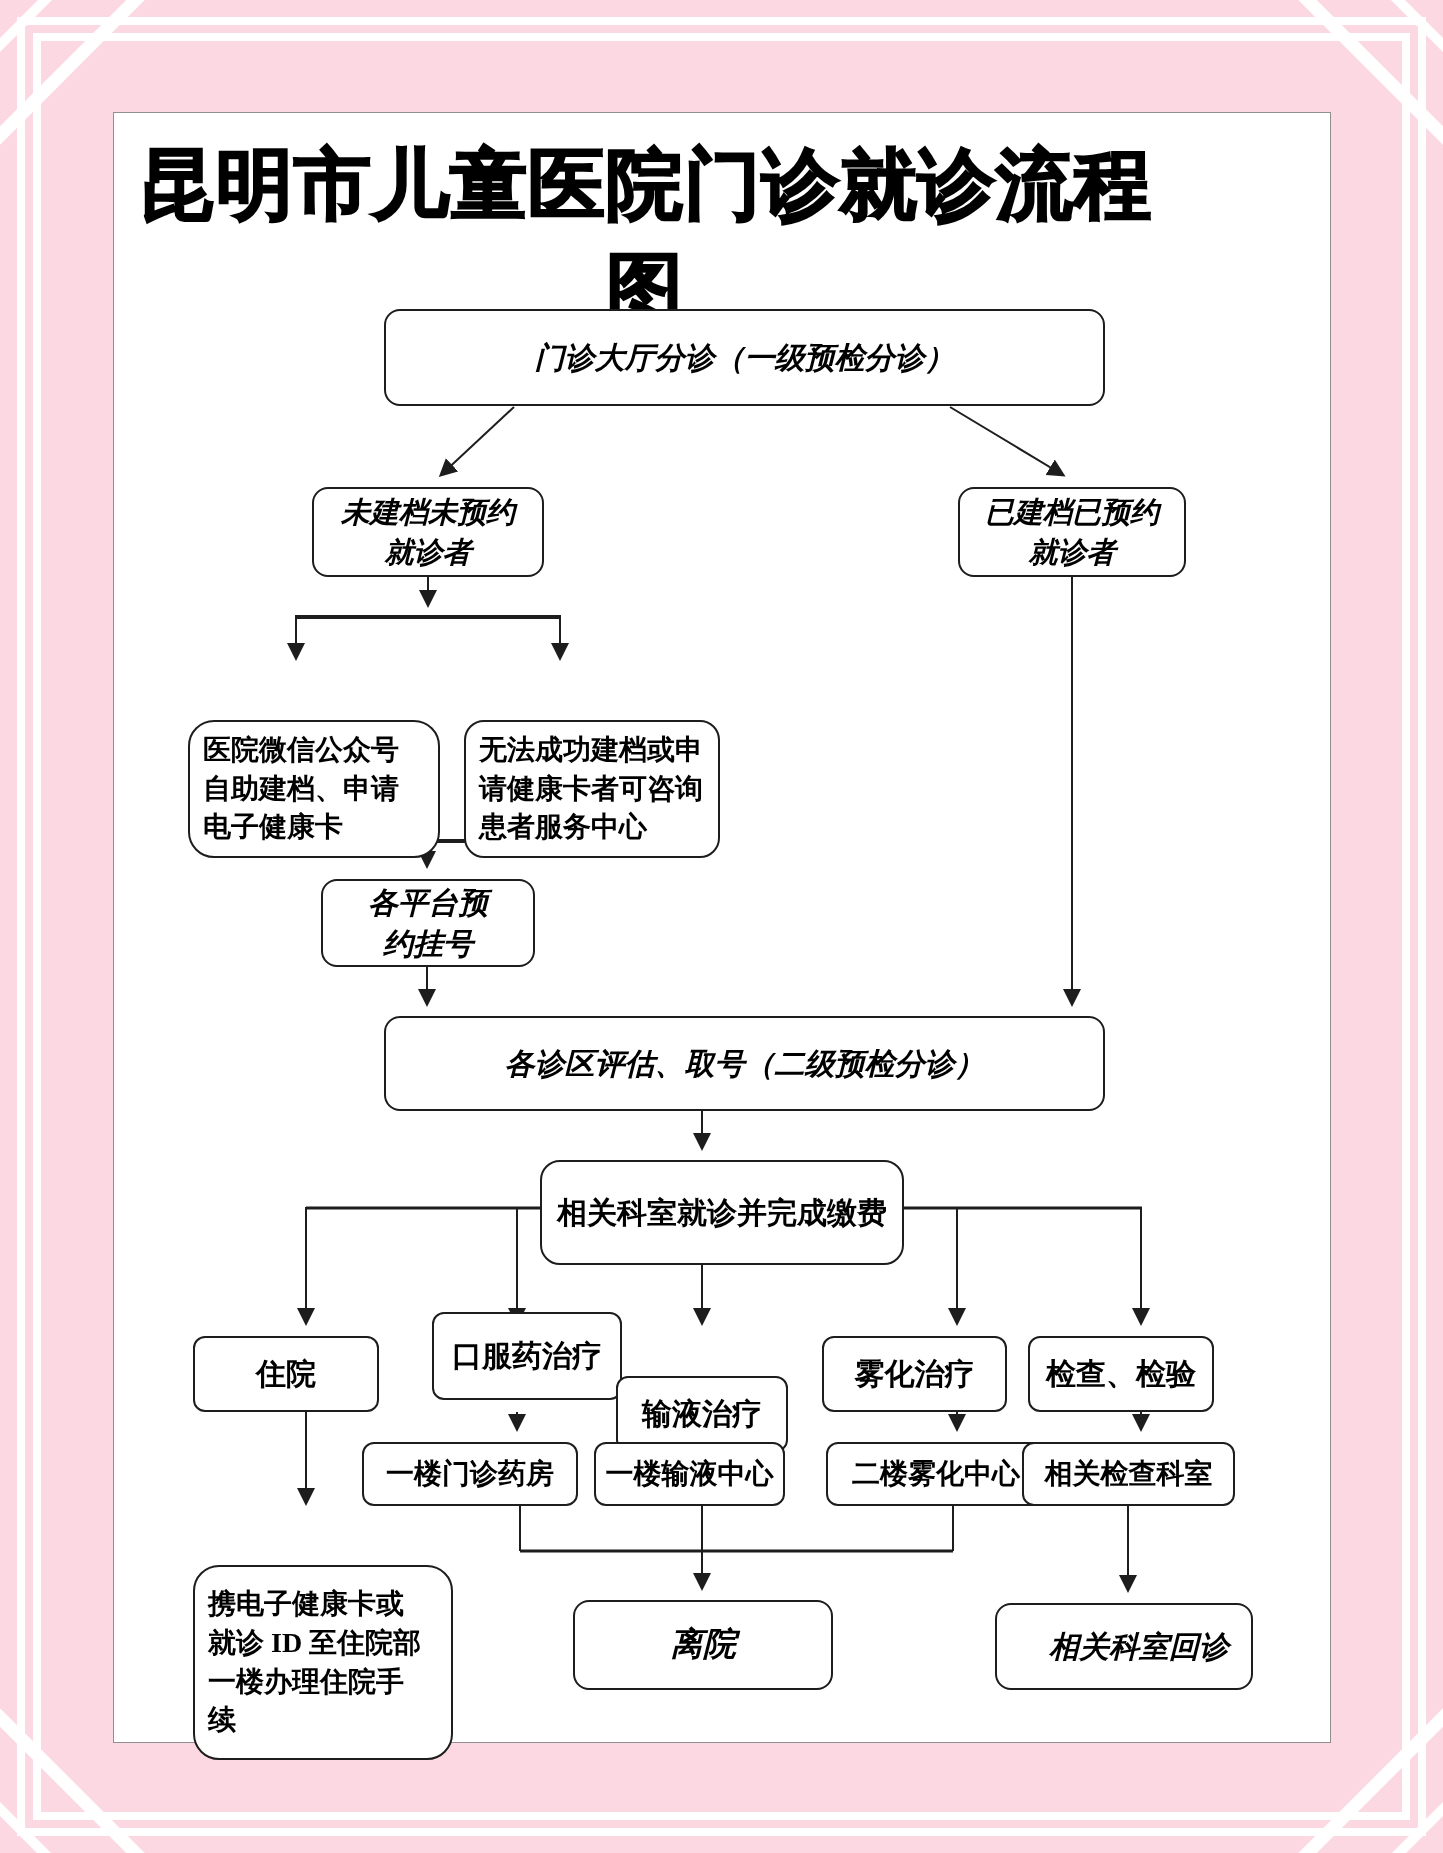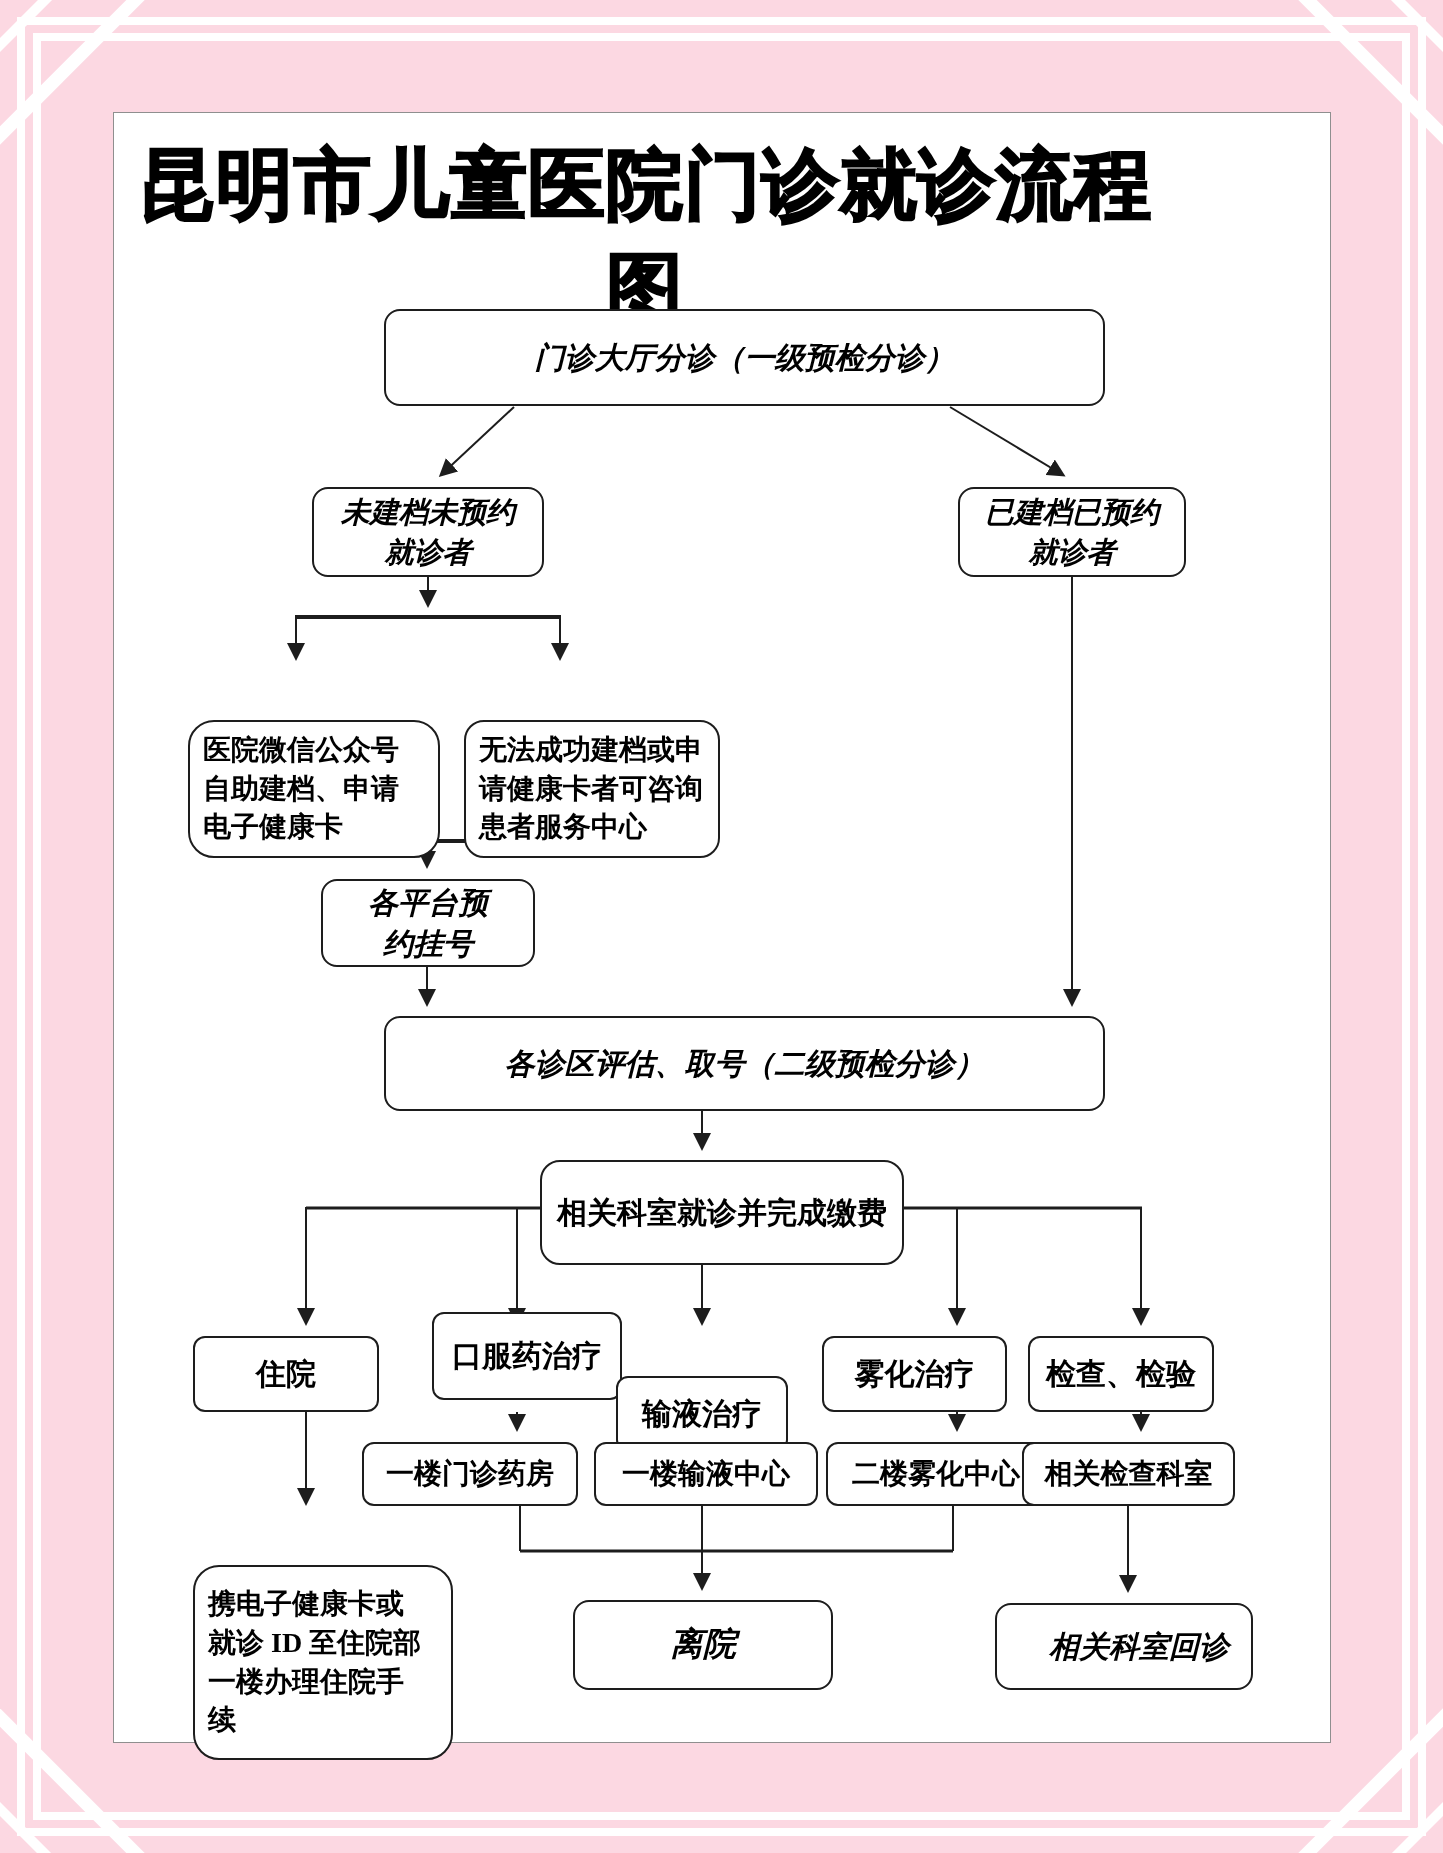--- a/index.html
+++ b/index.html
@@ -150,21 +150,21 @@
 </div>
 
 <div class="node f30" style="left:1028px;top:1336px;width:186px;height:76px;">
   <span>检查、检验</span>
 </div>
 
 <div class="node f28" style="left:362px;top:1442px;width:216px;height:64px;">
   <span>一楼门诊药房</span>
 </div>
 
-<div class="node f28" style="left:594px;top:1442px;width:224px;height:64px;">
+<div class="node f28" style="left:594px;top:1442px;width:191px;height:64px;">
   <span>一楼输液中心</span>
 </div>
 
 <div class="node f28" style="left:826px;top:1442px;width:220px;height:64px;">
   <span>二楼雾化中心</span>
 </div>
 
 <div class="node f28" style="left:1022px;top:1442px;width:213px;height:64px;">
   <span>相关检查科室</span>
 </div>

